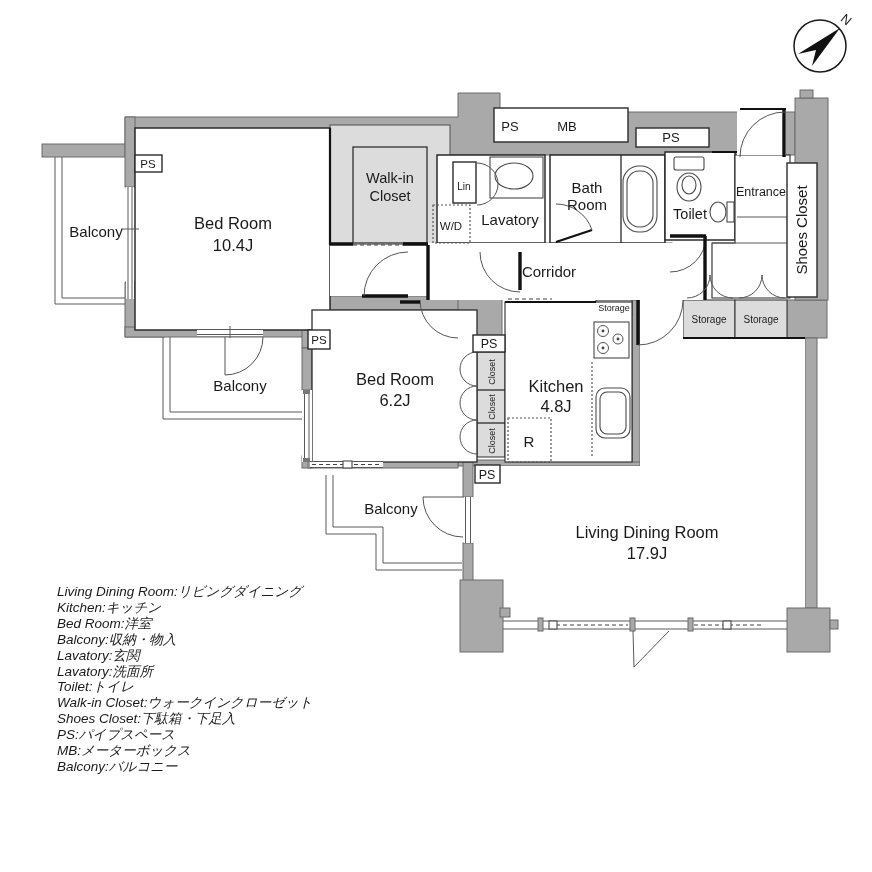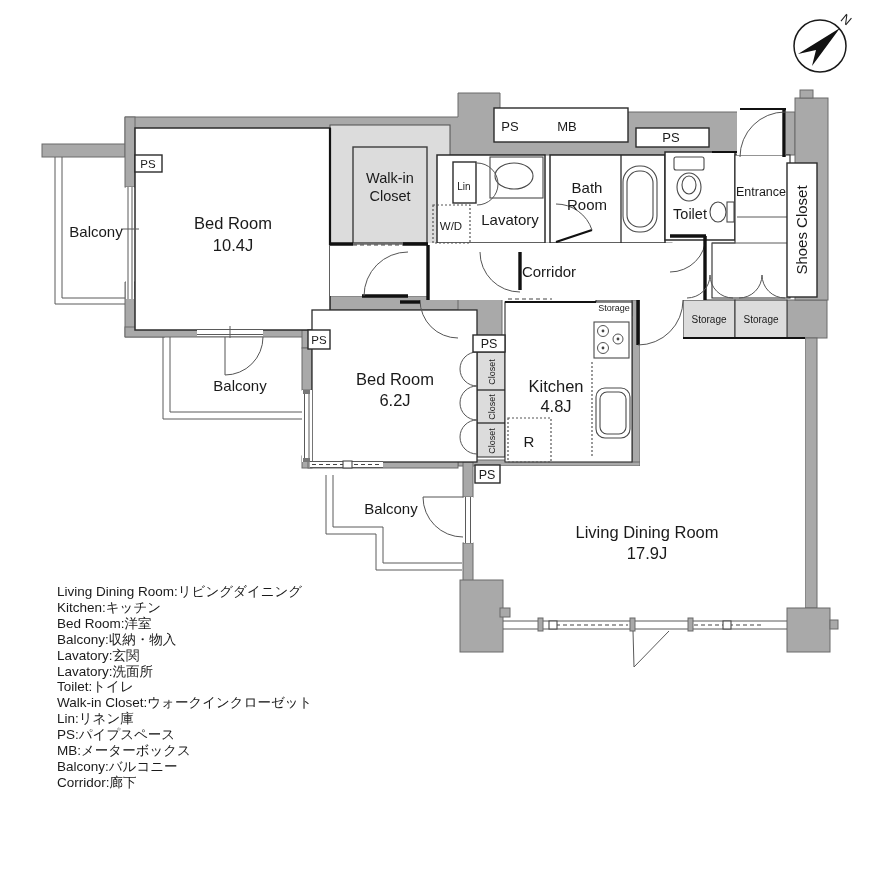--- a/index.html
+++ b/index.html
@@ -22,21 +22,21 @@
   text{font-family:"Liberation Sans","DejaVu Sans",sans-serif;fill:#1a1a1a;}
   .t16{font-size:16.5px;text-anchor:middle;}
   .t15{font-size:15px;text-anchor:middle;}
   .t14{font-size:14.5px;text-anchor:middle;}
   .t13{font-size:13px;text-anchor:middle;}
   .t12{font-size:12.5px;text-anchor:middle;}
   .t11{font-size:11.5px;text-anchor:middle;}
   .t10{font-size:10px;text-anchor:middle;}
   .t9{font-size:9px;text-anchor:middle;}
   .legend{position:absolute;left:57px;top:584px;font-size:13.5px;line-height:15.9px;
-          color:#1a1a1a;white-space:nowrap;}
+          color:#1a1a1a;white-space:nowrap;font-style:italic;}
 </style>
 </head>
 <body>
 
 <div class="stage">
 <svg width="872" height="872" viewBox="0 0 872 872">
 
   <g>
     <path class="w" d="M125,117 L458,117 L458,93 L500,93 L500,112 L795,112 L795,155 L125,155 Z"></path>
     <rect class="w" x="42" y="144" width="83" height="13"></rect>
@@ -256,19 +256,18 @@
 
   <div class="legend">
     <div>Living Dining Room:リビングダイニング</div>
     <div>Kitchen:キッチン</div>
     <div>Bed Room:洋室</div>
     <div>Balcony:収納・物入</div>
     <div>Lavatory:玄関</div>
     <div>Lavatory:洗面所</div>
     <div>Toilet:トイレ</div>
     <div>Walk-in Closet:ウォークインクローゼット</div>
-    <div>Lin:リネン庫</div>
+    <div>Shoes Closet:下駄箱・下足入</div>
     <div>PS:パイプスペース</div>
     <div>MB:メーターボックス</div>
     <div>Balcony:バルコニー</div>
-    <div>Corridor:廊下</div>
   </div>
 </div>
 
 </body></html>

